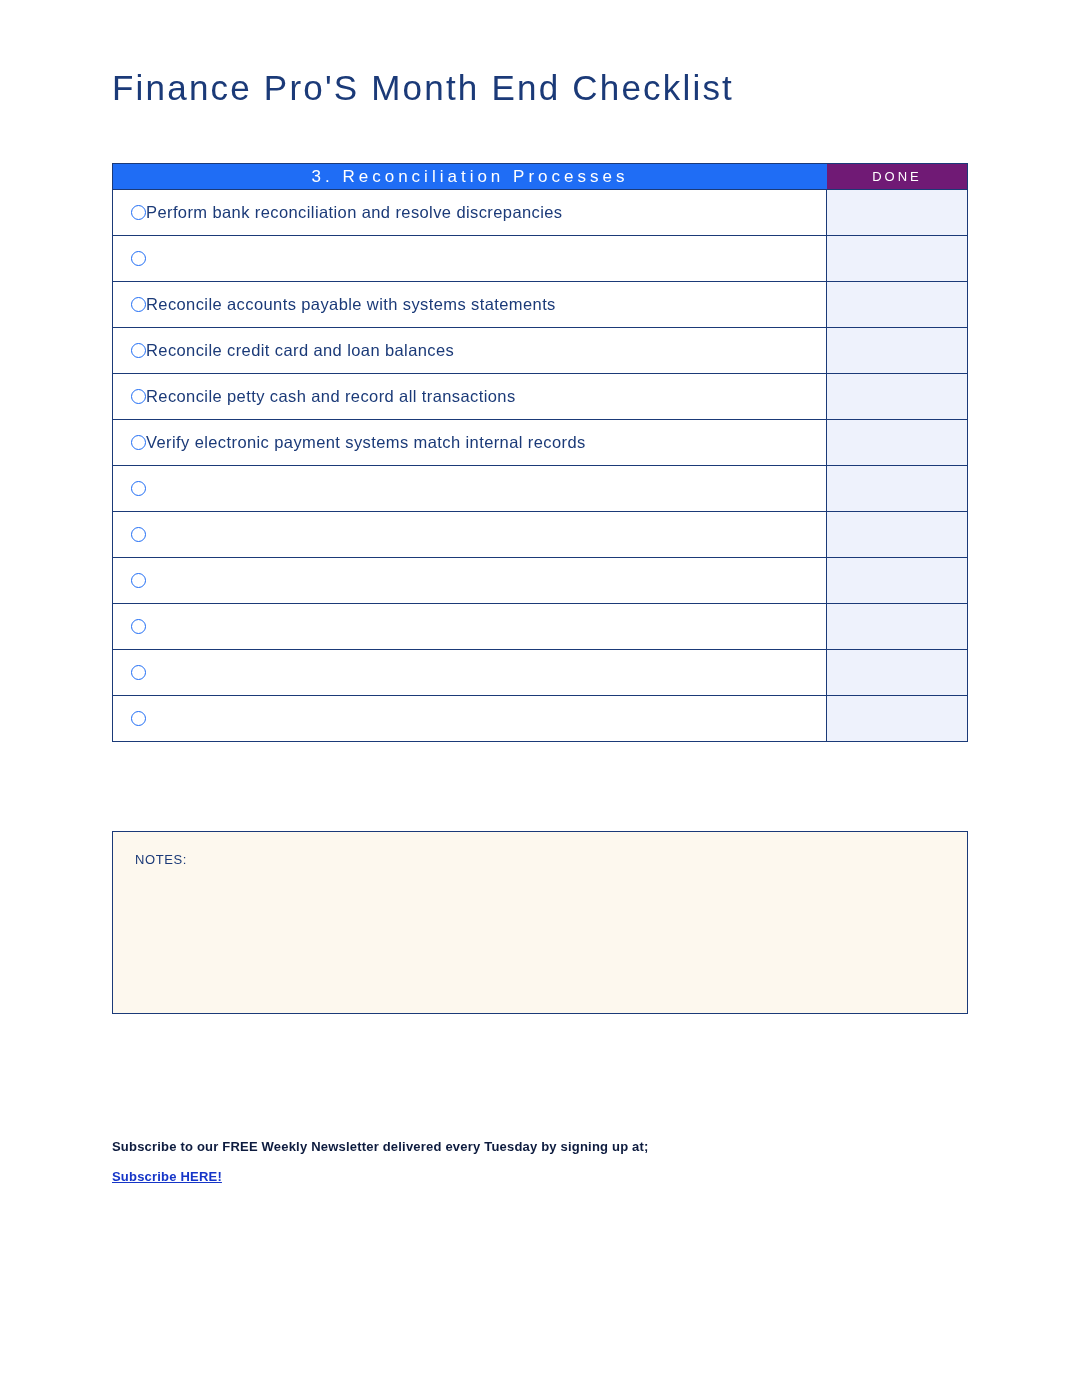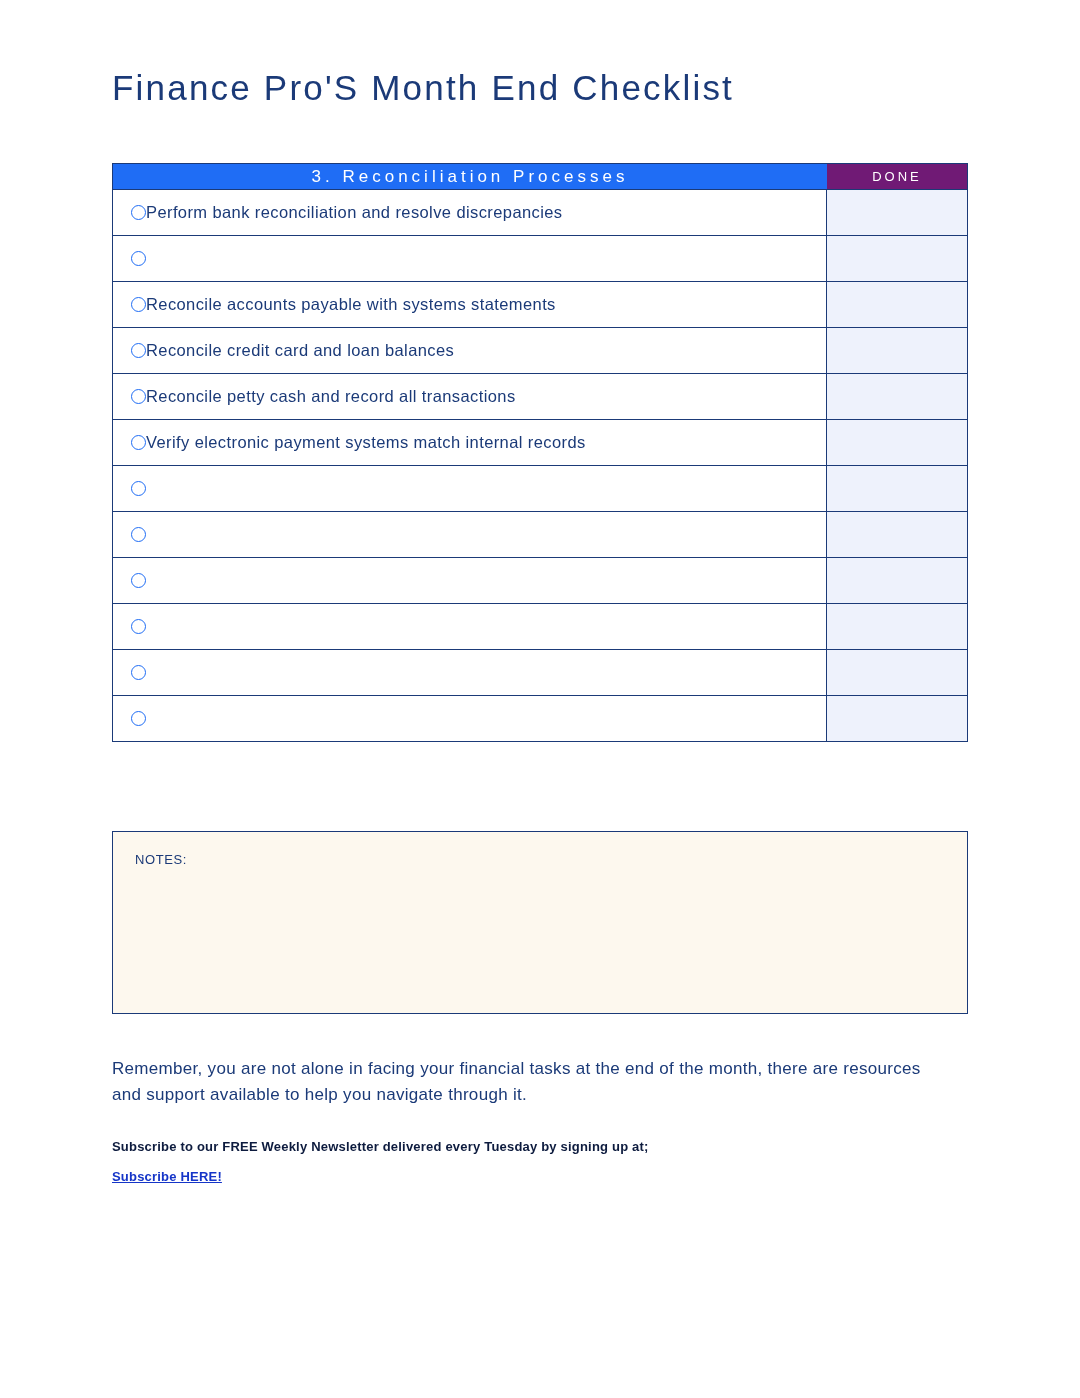--- a/index.html
+++ b/index.html
@@ -241,20 +241,19 @@
         <span class="task-text"></span>
       </div>
       <div class="cell-done"></div>
     </div>
   </div>
 
   <div class="notes">
     <div class="notes-label">NOTES:</div>
   </div>
 
-  <div class="footer-text">Remember, you are not alone in facing your financial tasks at the end of the month, there are resources and support available to help you navigate through it.</div>
 
   <div class="cta">
     <span>Subscribe to our FREE Weekly Newsletter delivered every Tuesday by signing up at;</span><br>
     <a class="cta-link" href="#">Subscribe HERE!</a>
   </div>
 
 </div>
 
 </body></html>

